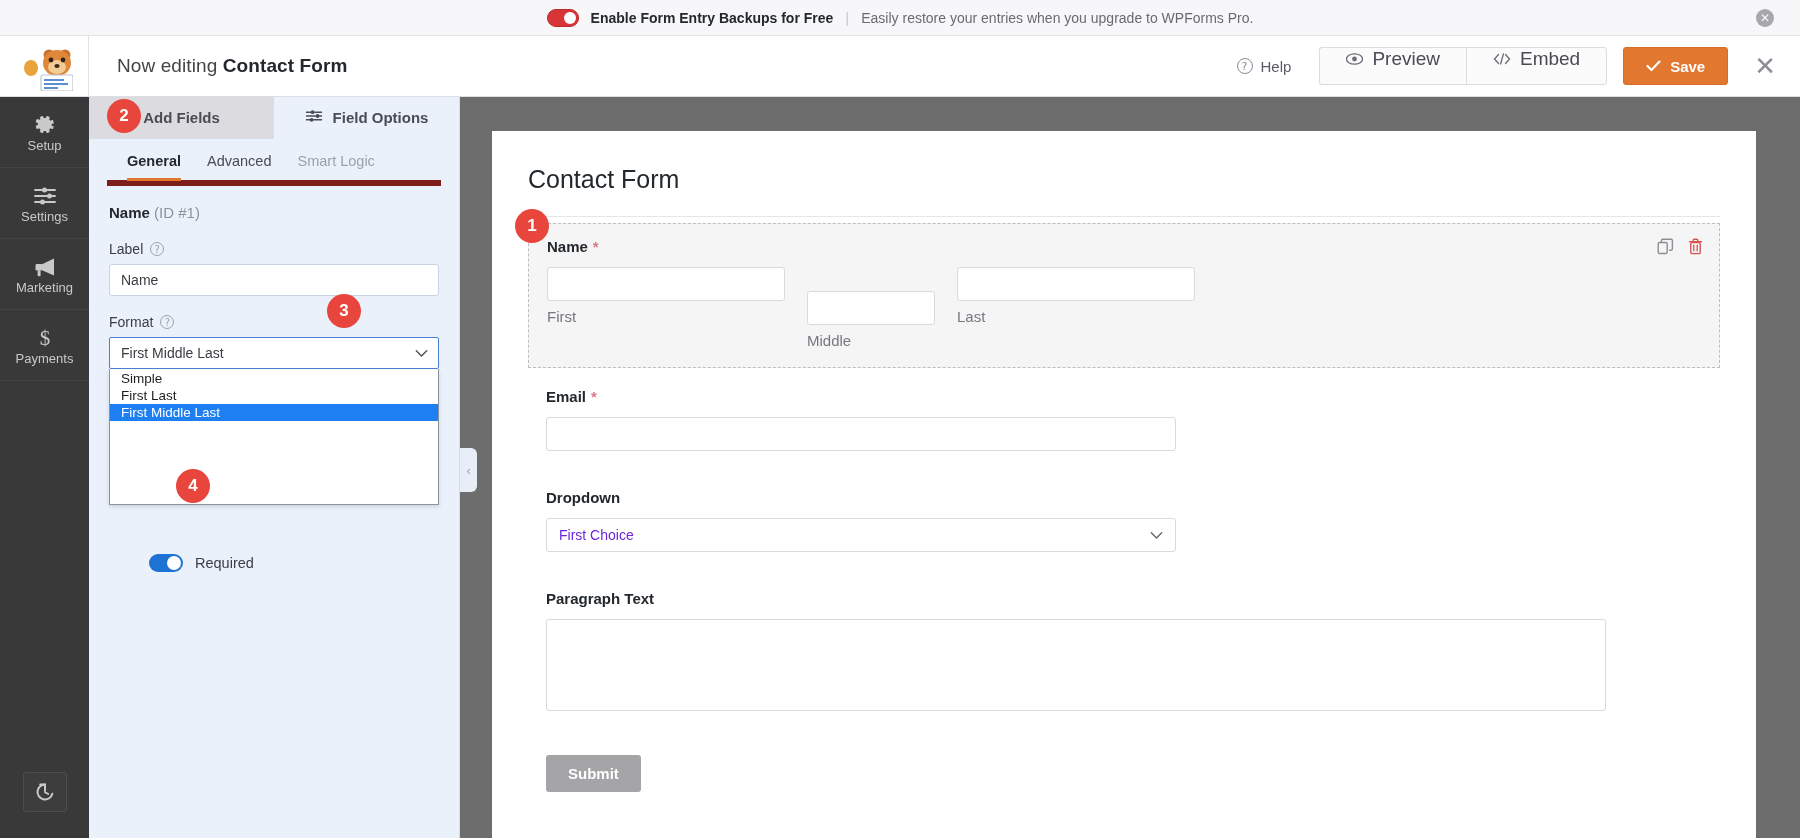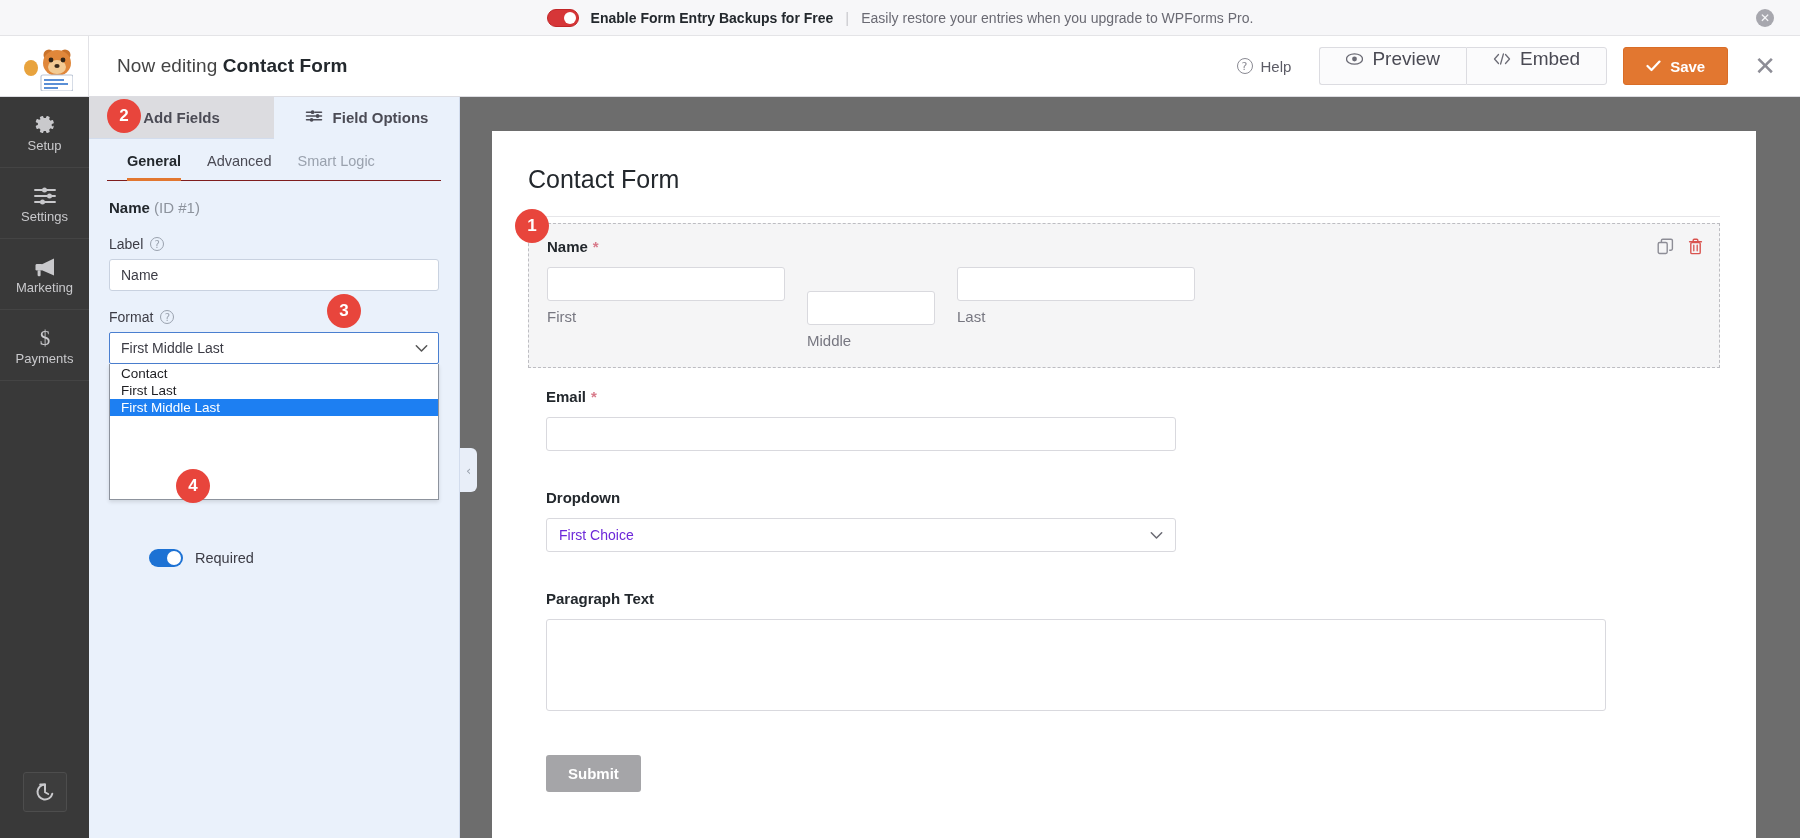--- a/index.html
+++ b/index.html
@@ -111,21 +111,21 @@
   }
   .panel-tabs { display: flex; height: 42px; }
   .panel-tab {
     flex: 1; display: flex; align-items: center; justify-content: center; gap: 10px;
     font-size: 15px; font-weight: bold; color: #4b4b55; cursor: pointer;
     background: #dcdce0; border-bottom: 1px solid #d2dced;
   }
   .panel-tab.active { background: #eaf1fb; border-bottom-color: transparent; }
   .subtabs {
     display: flex; gap: 26px; padding: 14px 20px 0 20px;
-    border-bottom: 1px solid #7f1d1d; margin: 0 18px;
+    border-bottom: 6px solid #7f1d1d; margin: 0 18px;
   }
   .subtab {
     font-size: 14.5px; color: #4a4a54; padding-bottom: 9px; cursor: pointer;
     border-bottom: 3px solid transparent; margin-bottom: -1px;
   }
   .subtab.active { font-weight: bold; color: #23282d; border-bottom-color: #e27730; }
   .subtab.muted { color: #9aa2ae; }
   .panel-body { padding: 18px 20px 0 20px; }
   .field-heading { font-size: 15px; color: #23282d; margin-bottom: 20px; }
   .field-heading b { font-weight: bold; }
@@ -413,21 +413,21 @@
       <div class="select-wrap">
         <div class="select-face">
           <span>First Middle Last</span>
         </div>
         <span class="select-caret">
           <svg width="13" height="9" viewBox="0 0 13 9">
               <path d="M1.3 1.8 L6.5 7 L11.7 1.8" fill="none" stroke="#555" stroke-width="1.5" stroke-linecap="round" stroke-linejoin="round"></path>
             </svg>
         </span>
         <div class="select-listbox">
-          <div class="select-option">Contact</div>
+          <div class="select-option">Simple</div>
           <div class="select-option">First Last</div>
           <div class="select-option selected">First Middle Last</div>
         </div>
       </div>
     </div>
 
     <div class="toggle-row" style="margin-top:185px;">
       <div class="switch"></div>
       <span class="toggle-label">Required</span>
     </div>

